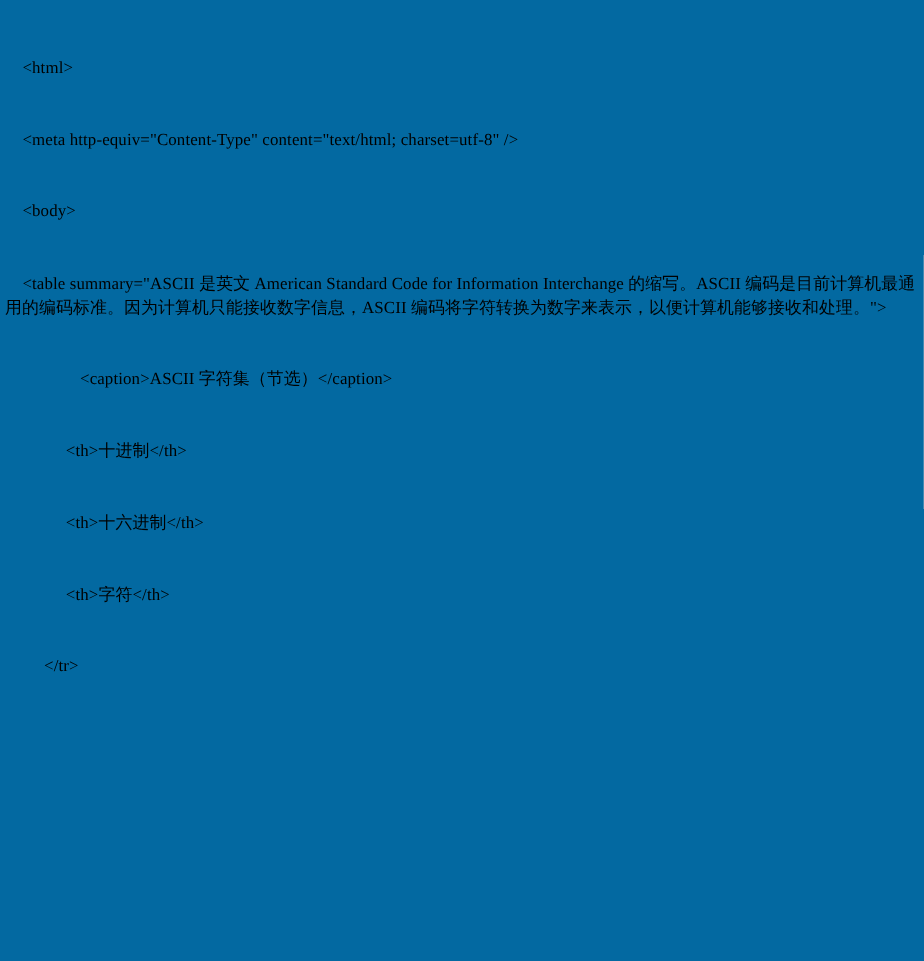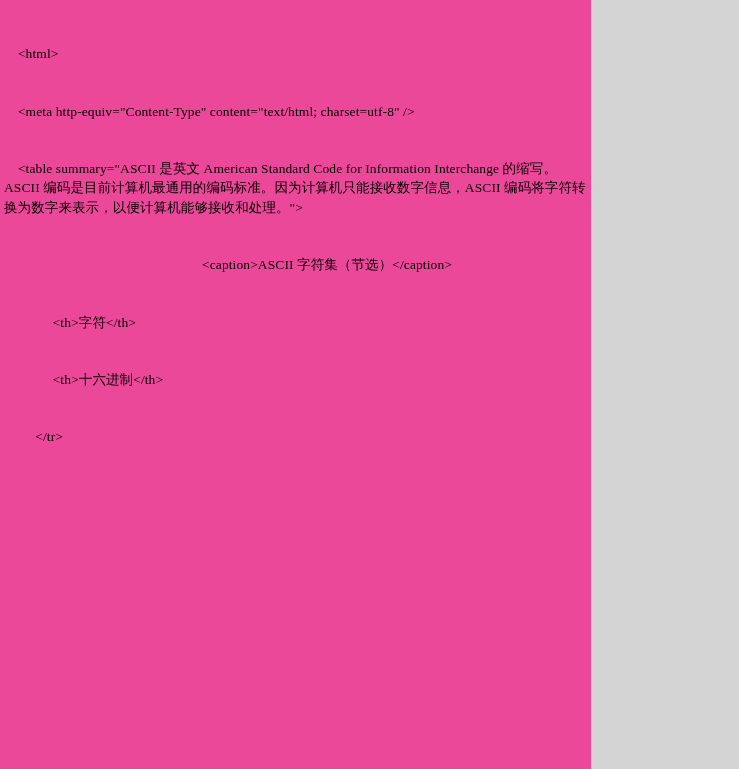--- a/index.html
+++ b/index.html
@@ -9,59 +9,61 @@
   body {
     width: 739px;
     height: 769px;
     background: #d4d4d4;
     font-family: "Liberation Serif", serif;
     font-size: 13.5px;
     color: #000000;
     overflow: hidden;
   }
   .page {
-    width: 591px;
+    width: 739px;
     height: 769px;
-    background: #ec4899;
+    background: #0369a1;
     box-sizing: border-box;
     padding: 6px 1px 4px 4px;
   }
   .code-block {
     white-space: pre-wrap;
     word-wrap: break-word;
     line-height: 1.42;
     font-family: "Liberation Serif", serif;
     font-size: 13.5px;
     letter-spacing: 0.1px;
   }
   .line {
     display: block;
     min-height: 19px;
   }
   .caption-line {
     display: block;
     min-height: 19px;
-    text-align: center;
+    text-align: left;
     padding-left: 60px;
   }
   .wrap-line {
     display: block;
   }
 </style>
 </head>
 <body style="background: rgb(212, 212, 212); color: rgb(0, 0, 0);">
 
 <div class="page">
   <div class="code-block">
     <span class="line"><span>    &lt;html&gt;</span></span>
     <span class="line"><span>    &lt;meta http-equiv="Content-Type" content="text/html; charset=utf-8" /&gt;</span></span>
+    <span class="line"><span>    &lt;body&gt;</span></span>
     <span class="wrap-line"><span>    &lt;table summary="ASCII 是英文 American Standard Code for Information Interchange 的缩写。ASCII 编码是目前计算机最通用的编码标准。因为计算机只能接收数字信息，ASCII 编码将字符转换为数字来表示，以便计算机能够接收和处理。"&gt;</span></span>
     <span class="caption-line"><span>&lt;caption&gt;ASCII 字符集（节选）&lt;/caption&gt;</span></span>
+    <span class="line"><span>              &lt;th&gt;十进制&lt;/th&gt;</span></span>
+    <span class="line"><span>              &lt;th&gt;十六进制&lt;/th&gt;</span></span>
     <span class="line"><span>              &lt;th&gt;字符&lt;/th&gt;</span></span>
-    <span class="line"><span>              &lt;th&gt;十六进制&lt;/th&gt;</span></span>
     <span class="line"><span>         &lt;/tr&gt;</span></span>
     
     
     
     
     
     
     
     
     

